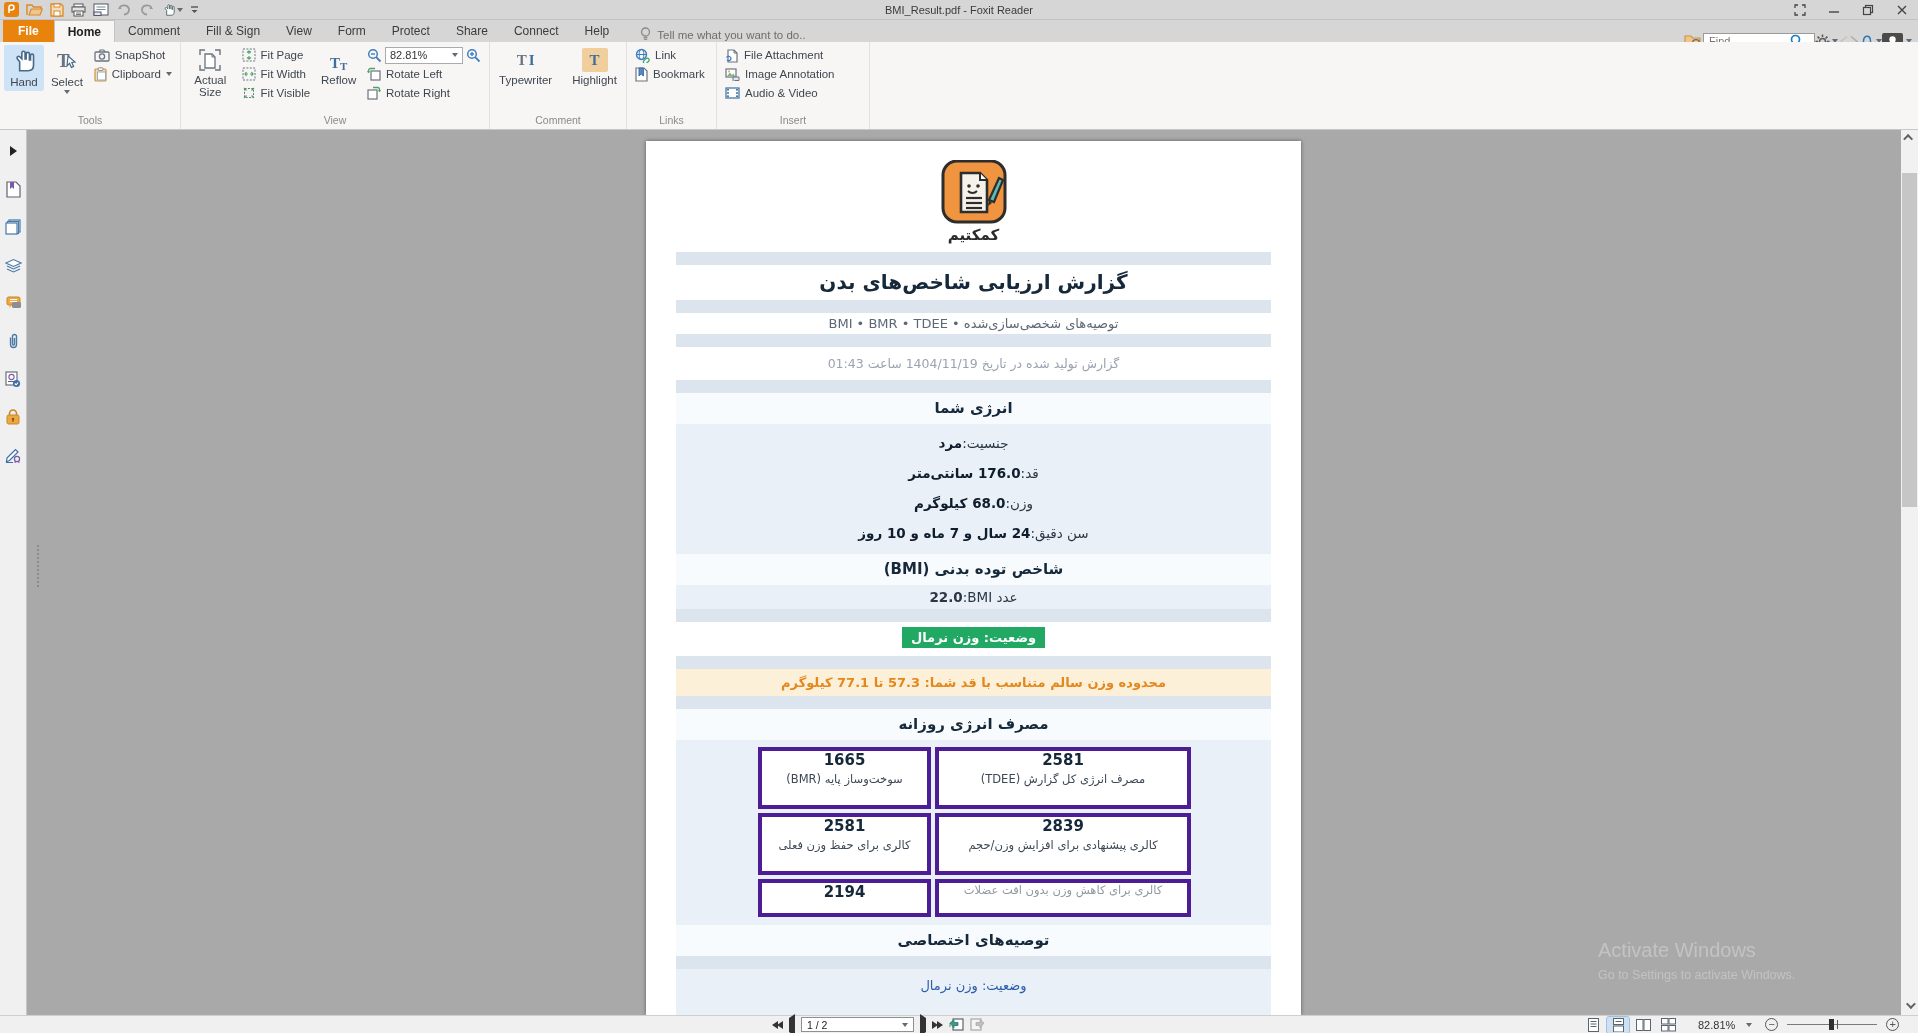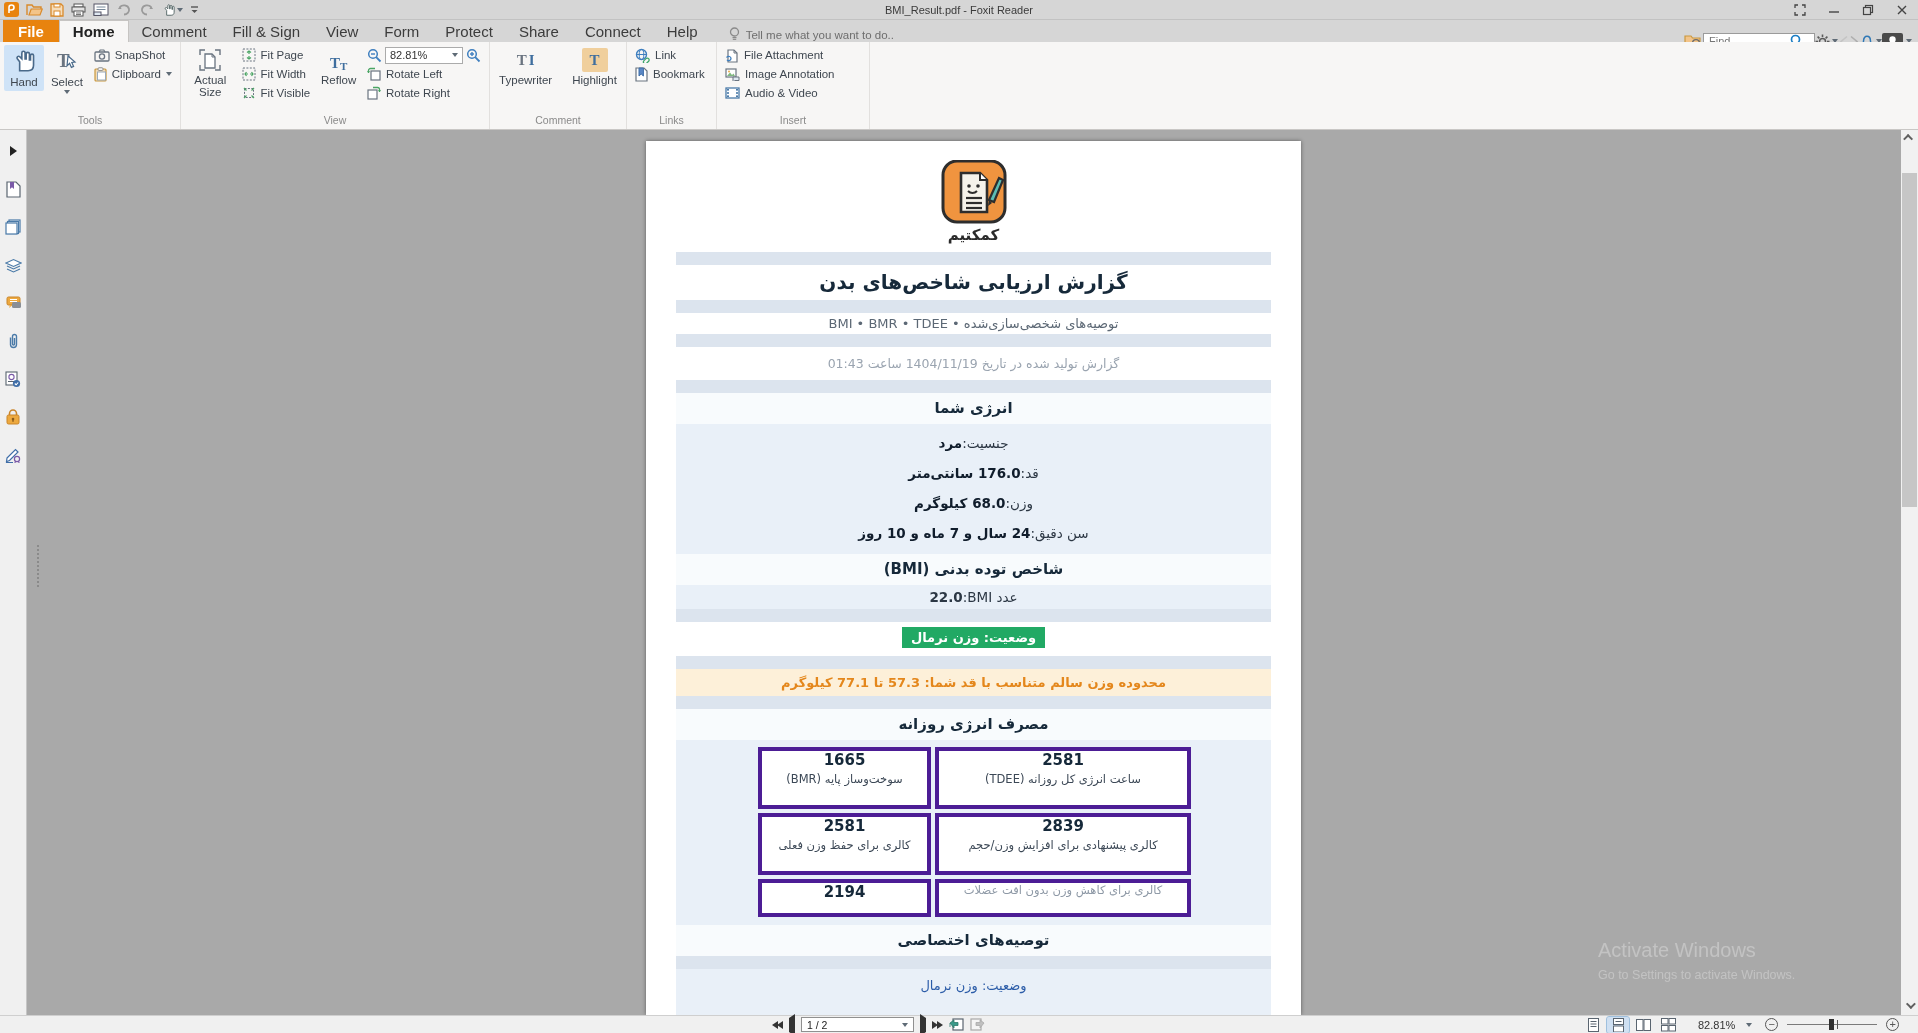--- a/index.html
+++ b/index.html
@@ -10,21 +10,21 @@
   svg{display:block}
   .caret{width:0;height:0;border-left:3px solid transparent;border-right:3px solid transparent;border-top:4px solid #5f6b76}
   
   .titlebar{position:absolute;left:0;top:0;width:1918px;height:20px;background:#d6d6d6;border-bottom:1px solid #c2c2c2;display:flex;align-items:center}
   .qat{display:flex;align-items:center;gap:7px;padding-left:4px}
   .qat .btn{display:flex;align-items:center;gap:1px;height:16px}
   .win-title{position:absolute;left:0;right:0;text-align:center;font-size:11px;color:#3b3b3b;pointer-events:none}
   .winctrl{position:absolute;right:4px;top:0;height:20px;display:flex;align-items:center;gap:22px;padding-right:6px}
   
   .tabrow{position:absolute;left:0;top:20px;width:1918px;height:22px;background:#d6d6d6;display:flex;align-items:flex-end}
-  .tab{height:22px;display:flex;align-items:center;padding:0 13px;font-size:15px;color:#3c3c3c;cursor:default}
+  .tab{height:22px;display:flex;align-items:center;padding:0 13px;font-size:12px;color:#3c3c3c;cursor:default}
   .tab.file{background:#e8830e;color:#fff;font-weight:bold;padding:0 15px;margin-left:3px}
   .tab.active{background:#f7f6f5;border:1px solid #c6c4c2;border-bottom:none;color:#222;font-weight:bold;position:relative;z-index:3}
   .tellme{display:flex;align-items:center;gap:6px;margin-left:18px;color:#6e6e6e;font-size:11.5px}
   .tabright{position:absolute;right:6px;top:11px;height:20px;display:flex;align-items:center;}
   .findbox{width:112px;height:17px;background:#fff;border:1px solid #9b9b9b;display:flex;align-items:center;position:relative}
   .findbox input{border:none;outline:none;width:86px;font-size:11px;padding-left:5px;color:#444;background:transparent;font-family:inherit}
   
   .ribbon{position:absolute;left:0;top:42px;width:1918px;height:88px;background:#f7f6f5;border-bottom:1px solid #c9c7c5;display:flex}
   .grp{height:87px;display:flex;flex-direction:column;border-right:1px solid #e2e0de}
   .grp-body{flex:1;display:flex;align-items:flex-start;padding:3px 4px 0 4px;gap:2px}
@@ -572,21 +572,21 @@
         <span class="badge">وضعیت: وزن نرمال</span>
       </div>
       <div class="band"></div>
       <div class="range">محدوده وزن سالم متناسب با قد شما: 57.3 تا 77.1 کیلوگرم</div>
       <div class="band" style="margin-top:0"></div>
       <div class="phead">مصرف انرژی روزانه</div>
       <div class="cards">
         <div class="cardgrid">
           <div class="card">
             <span class="v">2581</span>
-            <span class="l">ساعت انرژی کل روزانه (TDEE)</span>
+            <span class="l">مصرف انرژی کل گزارش (TDEE)</span>
           </div>
           <div class="card">
             <span class="v">1665</span>
             <span class="l">سوخت‌وساز پایه (BMR)</span>
           </div>
           <div class="card">
             <span class="v">2839</span>
             <span class="l">کالری پیشنهادی برای افزایش وزن/حجم</span>
           </div>
           <div class="card">

